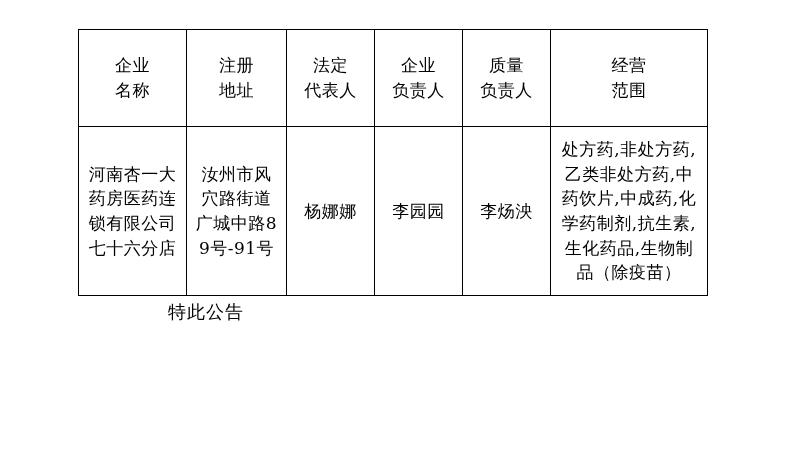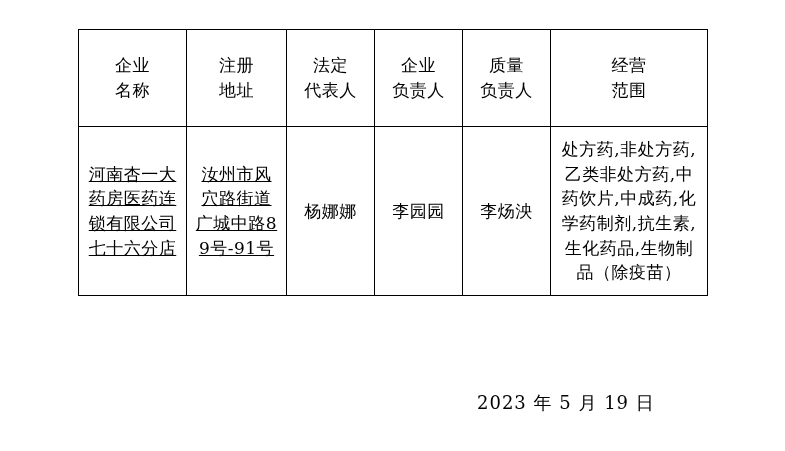--- a/index.html
+++ b/index.html
@@ -70,21 +70,20 @@
     vertical-align: middle;
   }
 
   td.body-cell {
     font-size: 16px;
     line-height: 1.5;
   }
 
   td.narrow-wrap {
     word-break: break-all;
-    text-decoration: underline;
   }
 
   td.scope-cell {
     font-size: 16px;
     line-height: 1.55;
     text-align: left;
     padding-left: 8px;
     padding-right: 8px;
     word-break: break-all;
     margin-top: 9px;
@@ -157,16 +156,16 @@
           <td class="body-cell narrow-wrap">汝州市风穴路街道广城中路89号-91号</td>
           <td class="body-cell">杨娜娜</td>
           <td class="body-cell">李园园</td>
           <td class="body-cell">李炀泱</td>
           <td class="scope-cell">处方药,非处方药,乙类非处方药,中药饮片,中成药,化学药制剂,抗生素,生化药品,生物制品（除疫苗）</td>
         </tr>
       </tbody>
     </table>
   </div>
 
+  <div class="notice">特此公告</div>
 
-  <div class="date">2023 年 5 月 19 日</div>
 
 </div>
 
 </body></html>

